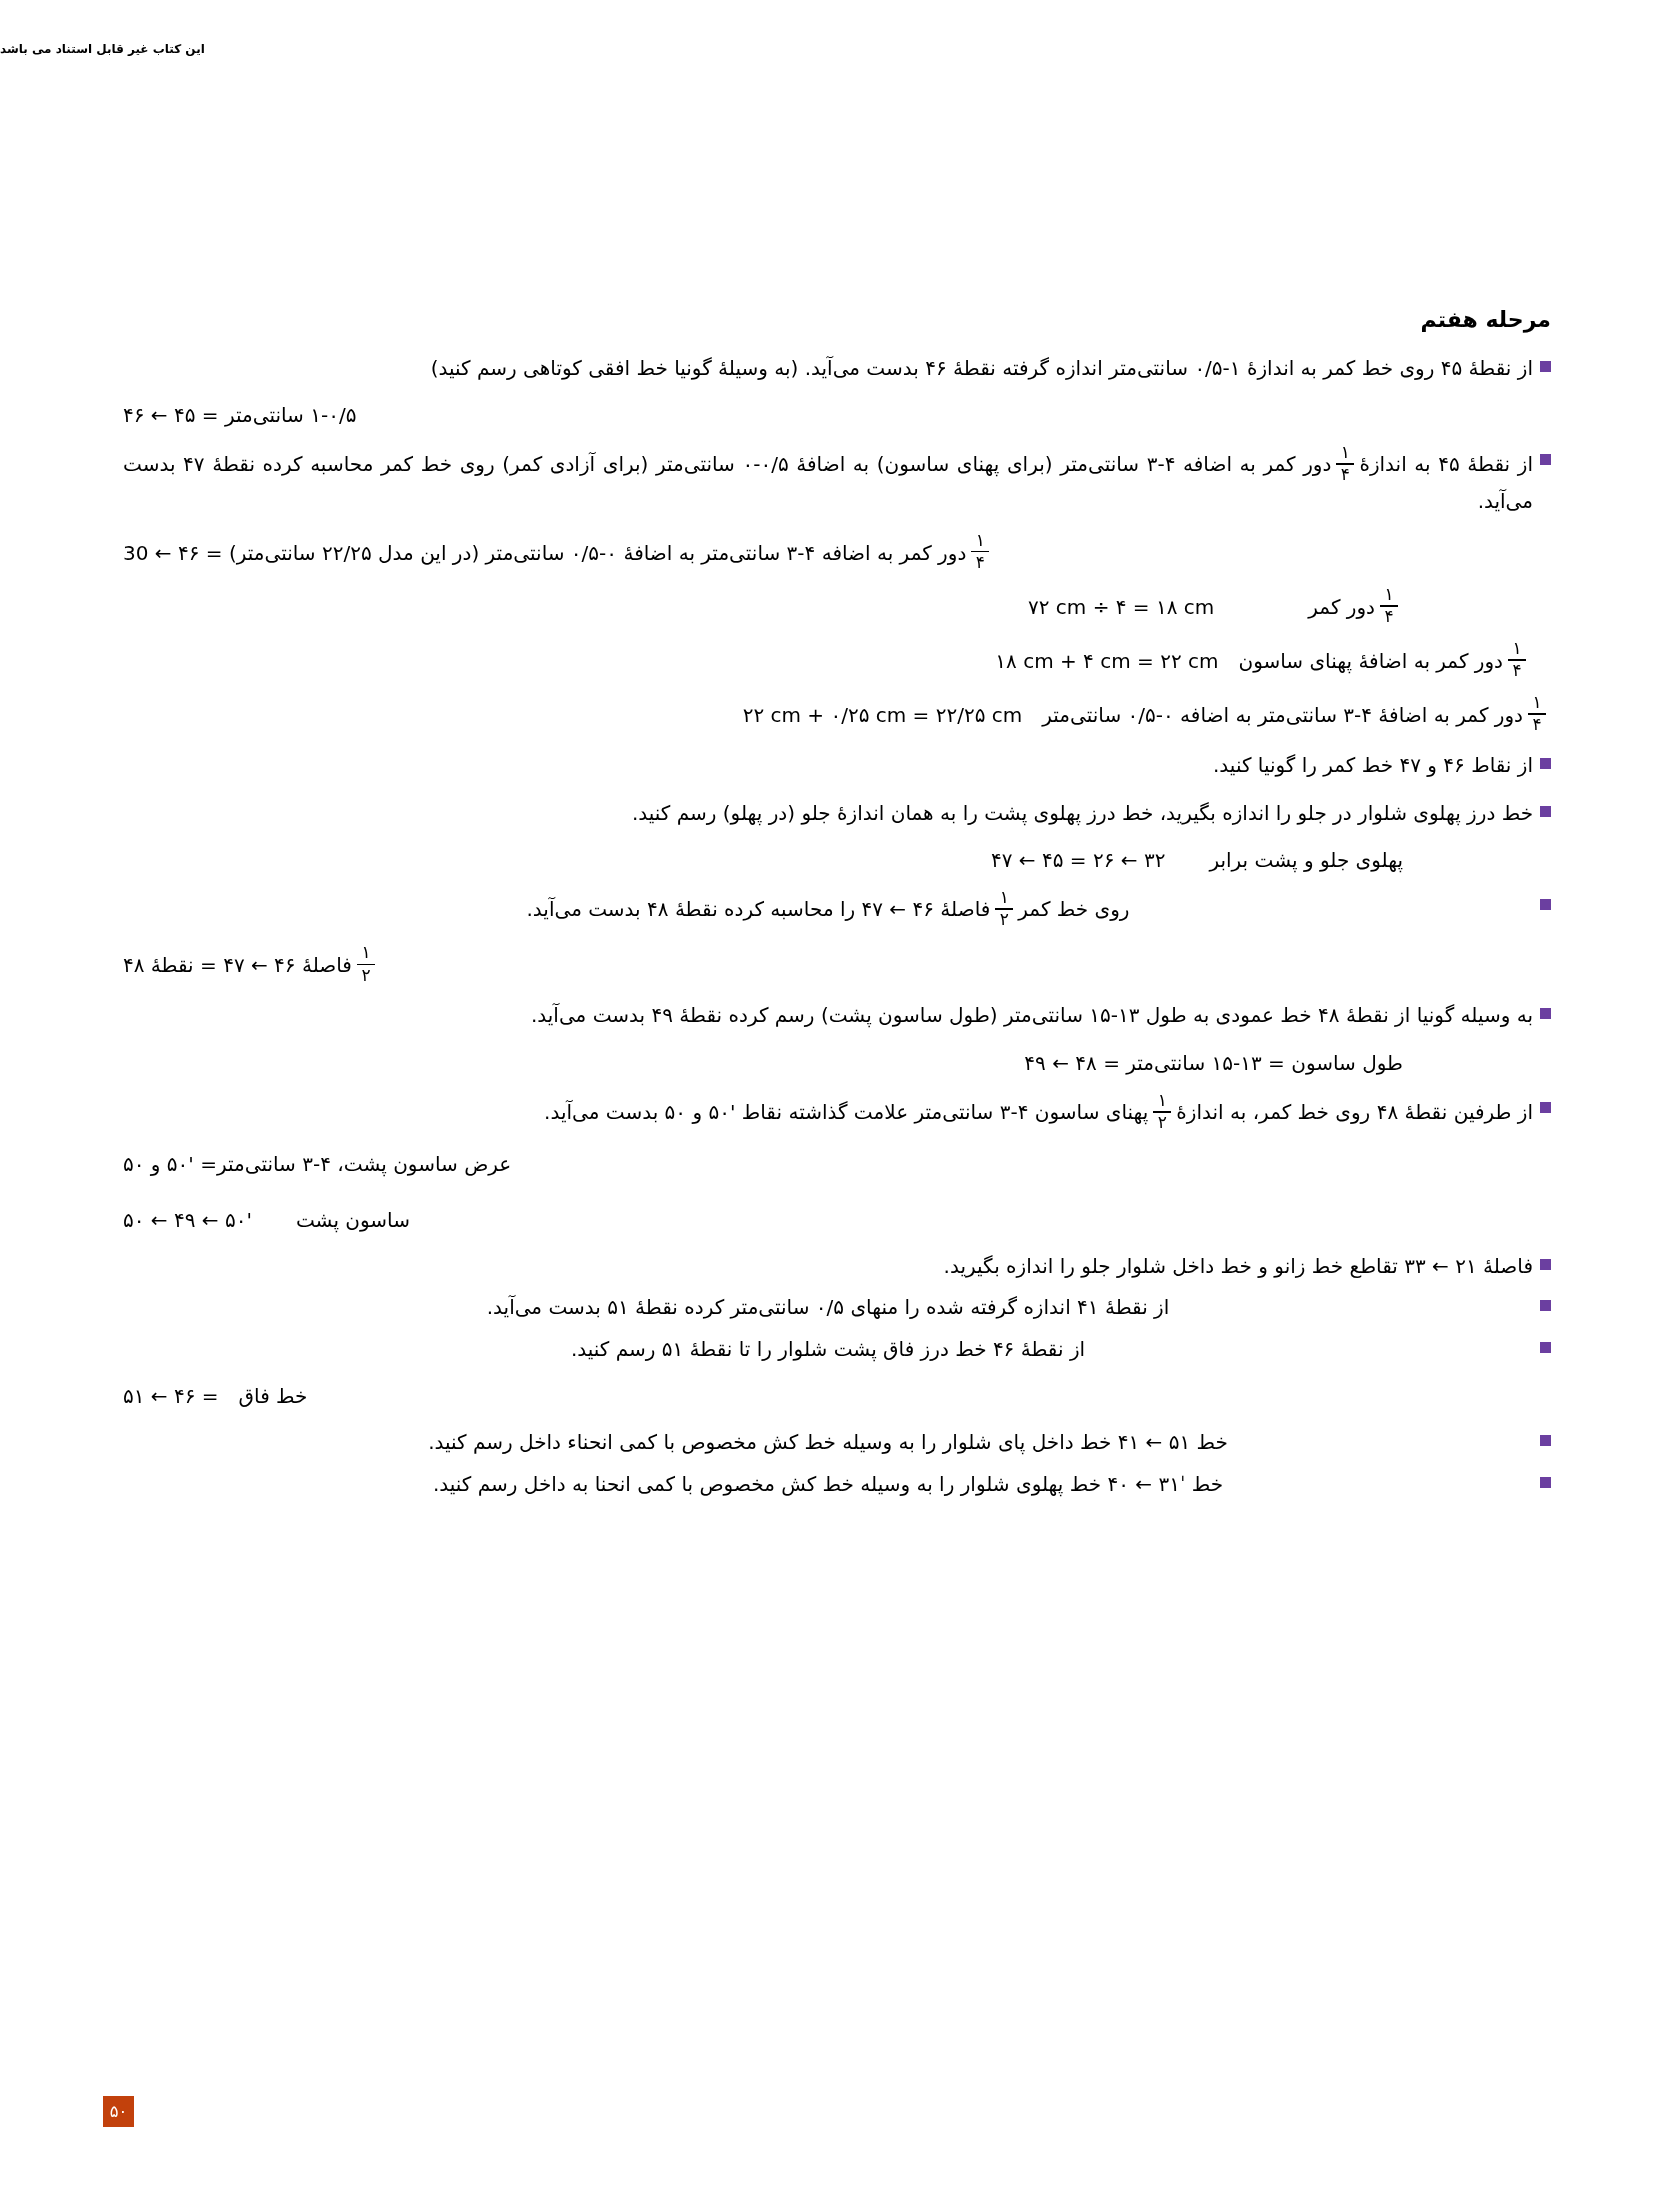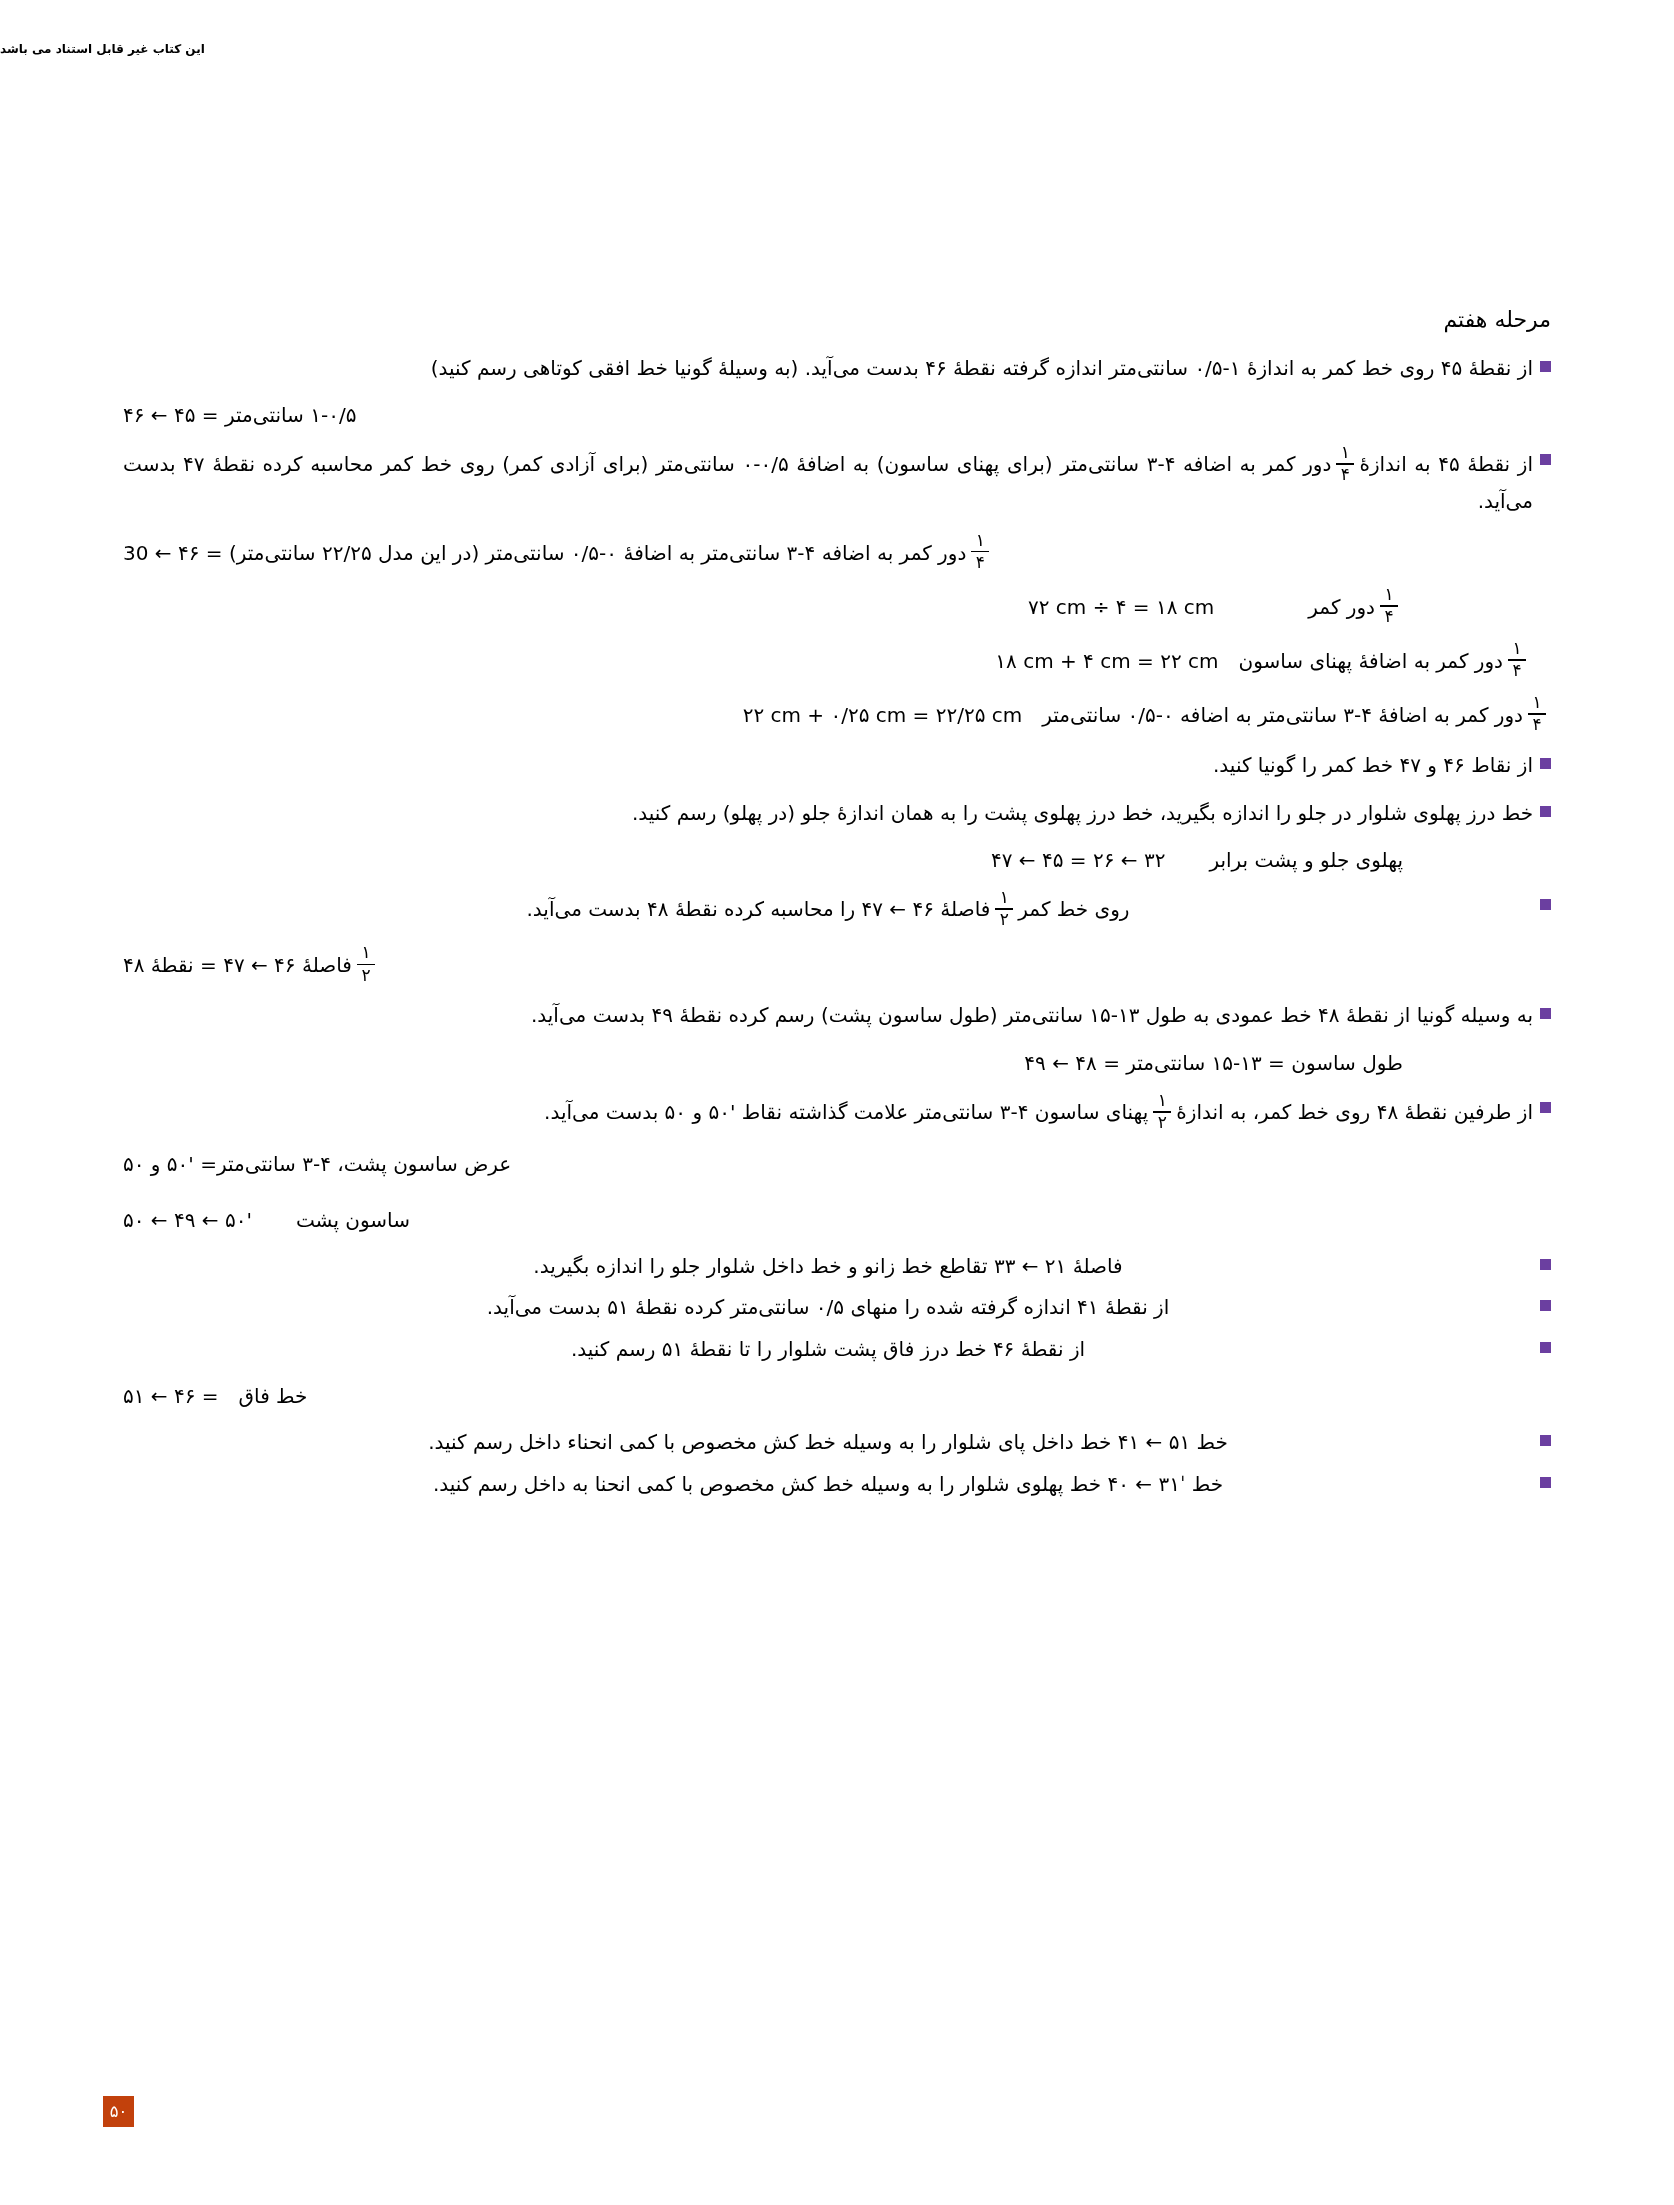--- a/index.html
+++ b/index.html
@@ -37,21 +37,21 @@
     position: absolute;
     top: 306px;
     right: 123px;
     left: 123px;
     direction: rtl;
     text-align: justify;
   }
 
   .stage-title {
     font-size: 22px;
-    font-weight: normal;
+    font-weight: bold;
     text-align: right;
     margin: 0 0 17px 0;
     line-height: 1.3;
   }
 
   
   .bullet-row {
     display: flex;
     flex-direction: row;
     align-items: flex-start;
@@ -268,21 +268,21 @@
     </div>
 
     <div class="formula-line align-left">
       <span>ساسون پشت</span>
         <span class="gap-md"></span>
         <span>'۵۰ ← ۴۹ ← ۵۰</span>
     </div>
 
     <div class="bullet-row" style="margin-bottom:9px">
       <span class="bullet-mark"></span>
-      <span class="bullet-text" style="text-align:center">فاصلهٔ ۲۱ ← ۳۳ تقاطع خط زانو و خط داخل شلوار جلو را اندازه بگیرید.</span>
+      <span class="bullet-text" style="text-align:right">فاصلهٔ ۲۱ ← ۳۳ تقاطع خط زانو و خط داخل شلوار جلو را اندازه بگیرید.</span>
     </div>
 
     <div class="bullet-row" style="margin-bottom:9px">
       <span class="bullet-mark"></span>
       <span class="bullet-text" style="text-align:center">از نقطهٔ ۴۱ اندازه گرفته شده را منهای ۰/۵ سانتی‌متر کرده نقطهٔ ۵۱ بدست می‌آید.</span>
     </div>
 
     <div class="bullet-row">
       <span class="bullet-mark"></span>
       <span class="bullet-text" style="text-align:center">از نقطهٔ ۴۶ خط درز فاق پشت شلوار را تا نقطهٔ ۵۱ رسم کنید.</span>

